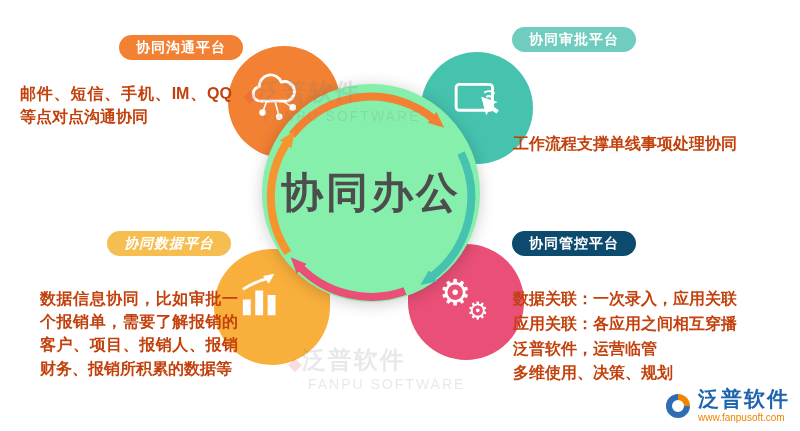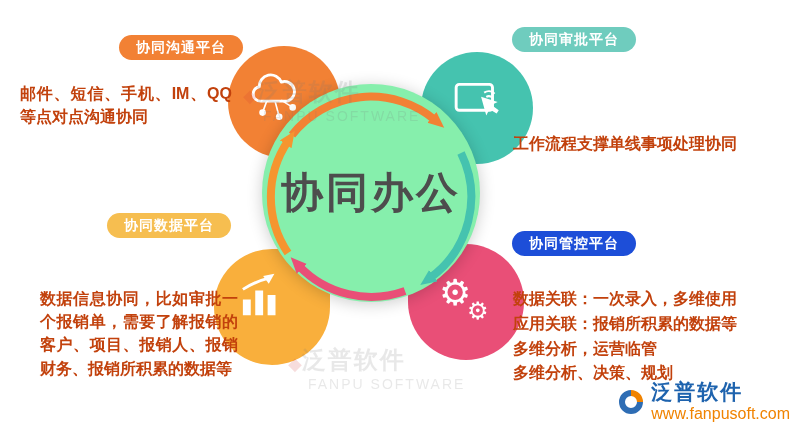--- a/index.html
+++ b/index.html
@@ -35,21 +35,21 @@
   
   .arrows { position:absolute; left:0; top:0; z-index:3; pointer-events:none; }
 
   
   .badge {
     position:absolute; z-index:5; height:25px; line-height:25px; padding:0 17px;
     border-radius:13px; color:#fff; font-size:14px; font-weight:bold; letter-spacing:1px;
   }
   .b-comm { left:119px; top:35px; }
   .b-appr { left:512px; top:27px;text-align:center; }
-  .b-data { left:107px; top:213px; }
+  .b-data { left:107px; top:231px;font-style:italic; }
   .b-ctrl { left:512px; top:231px; }
 
   
   .desc { position:absolute; z-index:5; font-size:16px; font-weight:bold; color:#c2410c; line-height:1.45; }
   .d-comm { left:20px;  top:82px;  width:212px; text-align:justify; }
   .d-appr { left:513px; top:88px;  width:280px;margin-top:44px; }
   .d-data { left:20px;  top:287px; width:198px; text-align:justify;margin-left:20px; }
   .d-ctrl { left:513px; top:287px; width:282px; line-height:1.55; }
 
   
@@ -57,21 +57,21 @@
   .wm1 { left:243px; top:76px; }
   .wm2 { left:288px; top:344px; }
   .wm-mark { color:#d03333; font-size:18px; vertical-align:middle; }
   .wm-text { font-size:24px; font-weight:bold; letter-spacing:2px; }
   .wm-sub  { display:block; font-size:14px; letter-spacing:2px; margin-left:20px; }
 
   
   .logo { position:absolute; right:10px; bottom:8px; display:flex; align-items:center; gap:6px; z-index:5; }
   .logo-icon { width:28px; height:28px; }
   .logo-name { font-size:21px; font-weight:bold; color:#1e63ae; letter-spacing:2px; line-height:1; }
-  .logo-url  { font-size:16px; color:#f08300; margin-top:3px; }
+  .logo-url  { font-size:10px; color:#f08300; margin-top:3px; }
 </style>
 </head>
 <body>
 
 <div class="stage">
 
   <div class="petal p-comm" style="background: rgb(242, 129, 52);">
     <svg class="icon" viewBox="0 0 52 48">
       <path d="M39 28H13a7 7 0 0 1-1.2-13.9A11 11 0 0 1 33 9.6 8.6 8.6 0 0 1 39 28z" fill="none" stroke="#fff" stroke-width="2.8" stroke-linejoin="round"></path>
       <path d="M19 28 L15 39 M27 28 L31 43 M33 27 L44 34" stroke="#fff" stroke-width="1.6" fill="none"></path>
@@ -128,30 +128,30 @@
     </defs>
     <path d="M292,135 A100,100 0 0 1 435,120" fill="none" stroke-width="8" marker-end="url(#m-top)" stroke="#F28134"></path>
     <path d="M461,153 A100,100 0 0 1 430,278" fill="none" stroke-width="8" marker-end="url(#m-right)" stroke="#45C3AF"></path>
     <path d="M405,291 A100,100 0 0 1 299,266" fill="none" stroke-width="8" marker-end="url(#m-bottom)" stroke="#E94F77"></path>
     <path d="M288,253 A100,100 0 0 1 288,141" fill="none" stroke-width="8" marker-end="url(#m-left)" stroke="#F5952F"></path>
   </svg>
 
   <div class="badge b-comm" style="background: rgb(242, 129, 52);">协同沟通平台</div>
   <div class="badge b-appr" style="background: rgb(111, 204, 190);">协同审批平台</div>
   <div class="badge b-data" style="background: rgb(246, 190, 80);">协同数据平台</div>
-  <div class="badge b-ctrl" style="background: #1d4ed8;">协同管控平台</div>
+  <div class="badge b-ctrl" style="background: #0c4a6e;">协同管控平台</div>
 
   <div class="desc d-comm">邮件、短信、手机、IM、QQ等点对点沟通协同</div>
   <div class="desc d-appr">工作流程支撑单线事项处理协同</div>
   <div class="desc d-data">数据信息协同，比如审批一个报销单，需要了解报销的客户、项目、报销人、报销财务、报销所积累的数据等</div>
   <div class="desc d-ctrl">
-    <div>数据关联：一次录入，多维使用</div>
-    <div>应用关联：报销所积累的数据等</div>
-    <div>多维分析，运营临管</div>
-    <div>多维分析、决策、规划</div>
+    <div>数据关联：一次录入，应用关联</div>
+    <div>应用关联：各应用之间相互穿播</div>
+    <div>泛普软件，运营临管</div>
+    <div>多维使用、决策、规划</div>
   </div>
 
   <div class="wm wm1">
     <span class="wm-mark">◆</span><span class="wm-text">泛普软件</span>
     <span class="wm-sub">FANPU SOFTWARE</span>
   </div>
   <div class="wm wm2">
     <span class="wm-mark">◆</span><span class="wm-text">泛普软件</span>
     <span class="wm-sub">FANPU SOFTWARE</span>
   </div>

